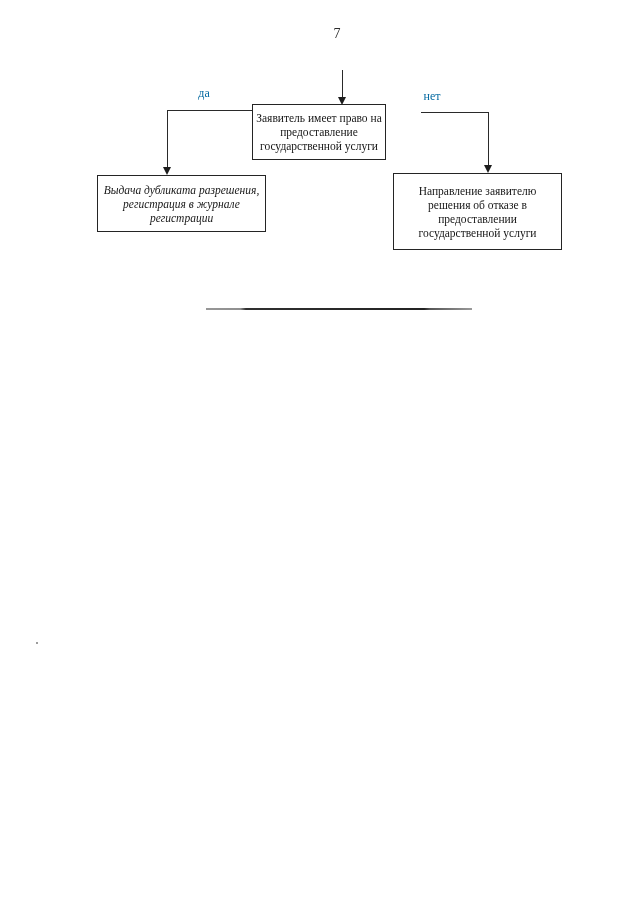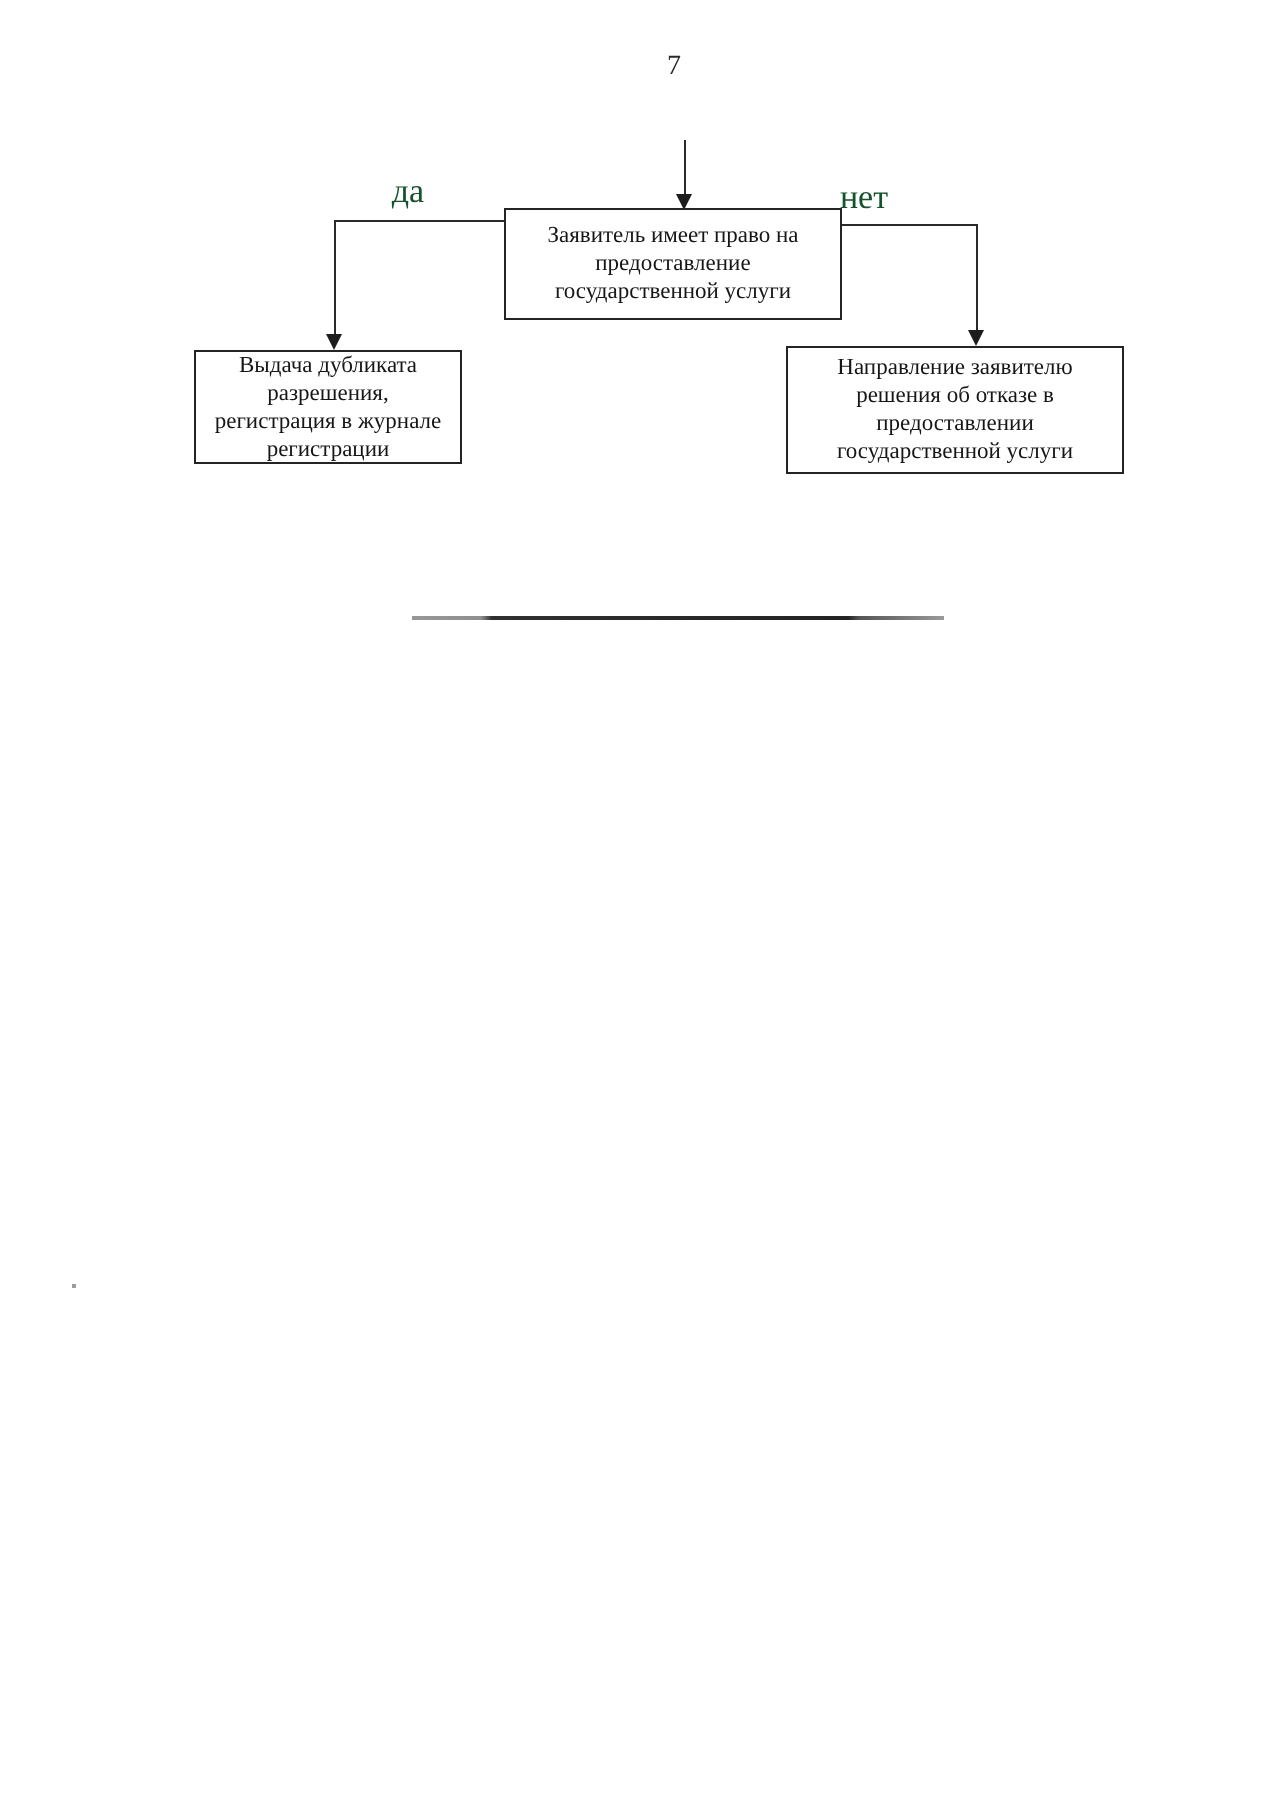--- a/index.html
+++ b/index.html
@@ -28,29 +28,29 @@
     display: flex;
     align-items: center;
     justify-content: center;
     text-align: center;
     font-size: 11.5px;
     line-height: 14px;
     white-space: pre-line;
     color: #161616;
     box-sizing: border-box;
   }
-  .decision-box { left: 252px; top: 104px; width: 169px; height: 56px; }
-  .outcome-yes-box { left: 97px;  top: 175px; width: 134px; height: 57px; }
-  .outcome-no-box  { left: 393px; top: 173px; width: 169px; height: 64px; }
+  .decision-box { left: 252px; top: 104px; width: 134px; height: 56px; }
+  .outcome-yes-box { left: 97px;  top: 175px; width: 169px; height: 57px; font-style: italic; }
+  .outcome-no-box  { left: 393px; top: 173px; width: 169px; height: 77px; }
   .branch-label {
     position: absolute;
     width: 34px;
     text-align: center;
-    font-size: 17px;
-    color: #14532d;
+    font-size: 12px;
+    color: #0369a1;
   }
   .yes-label { left: 187px; top: 86px; }
   .no-label  { left: 415px; top: 89px; }
   .line {
     position: absolute;
     background: #2a2a2a;
   }
   .line-h { height: 1px; }
   .line-v { width: 1px; }
   .entry-line   { left: 342px; top: 70px;  height: 28px; }

